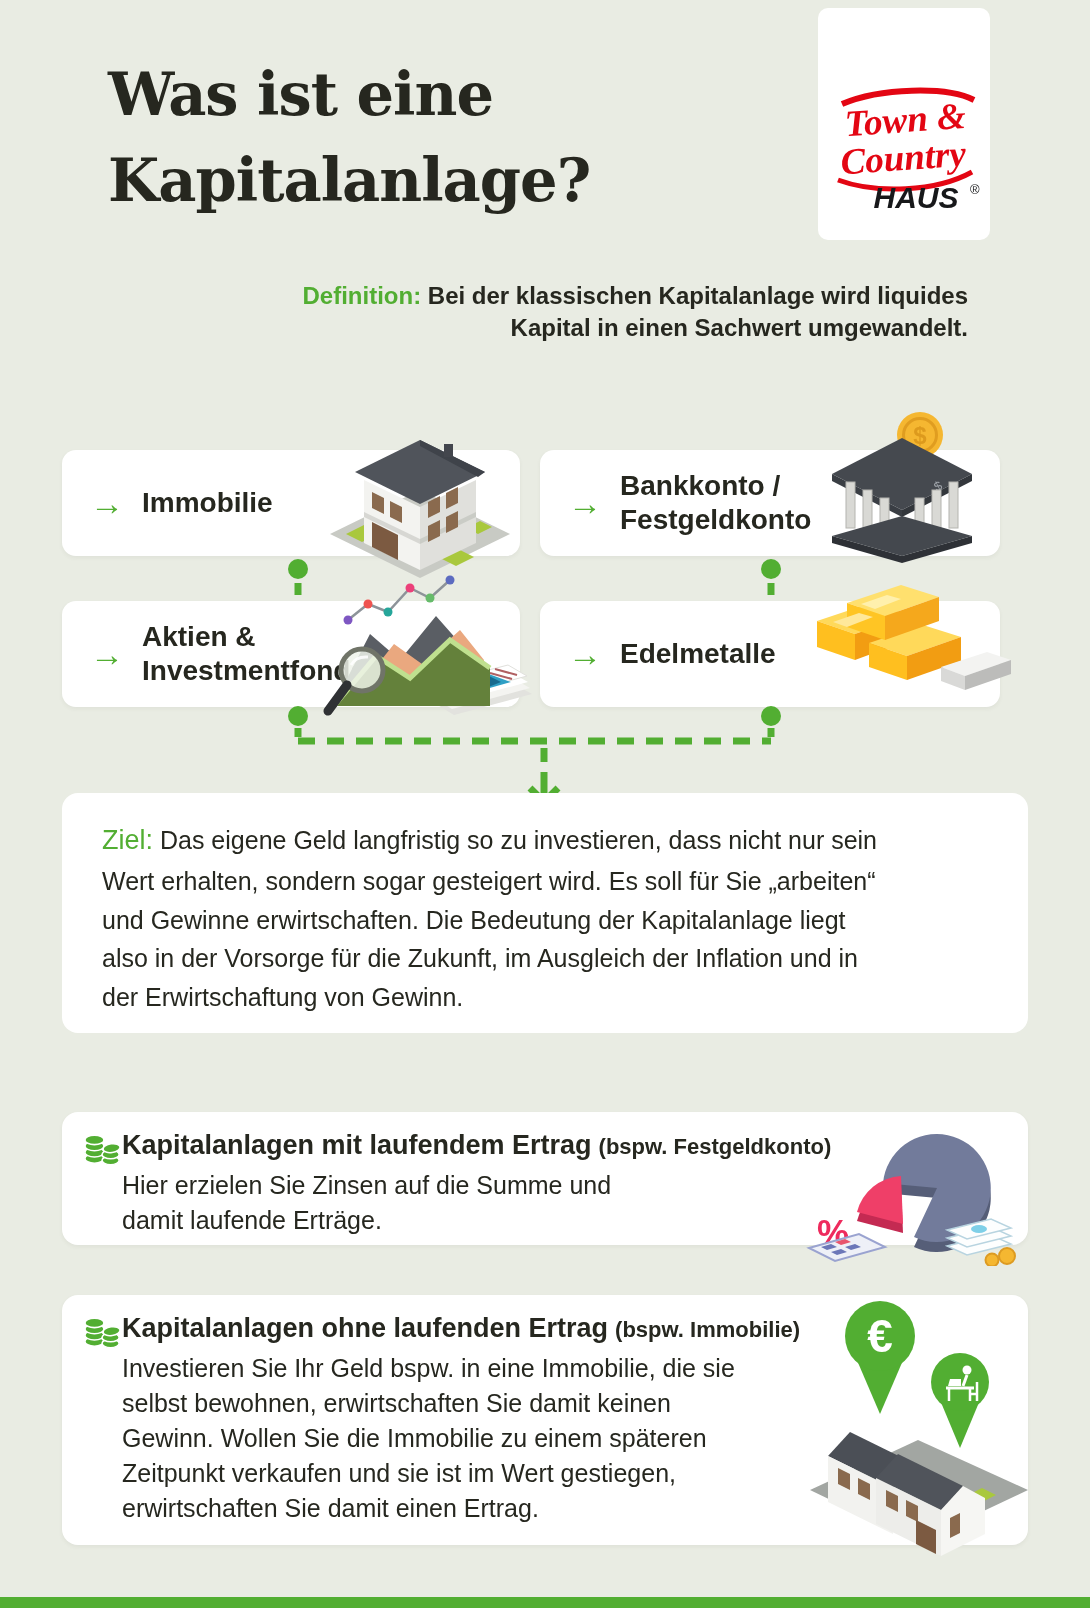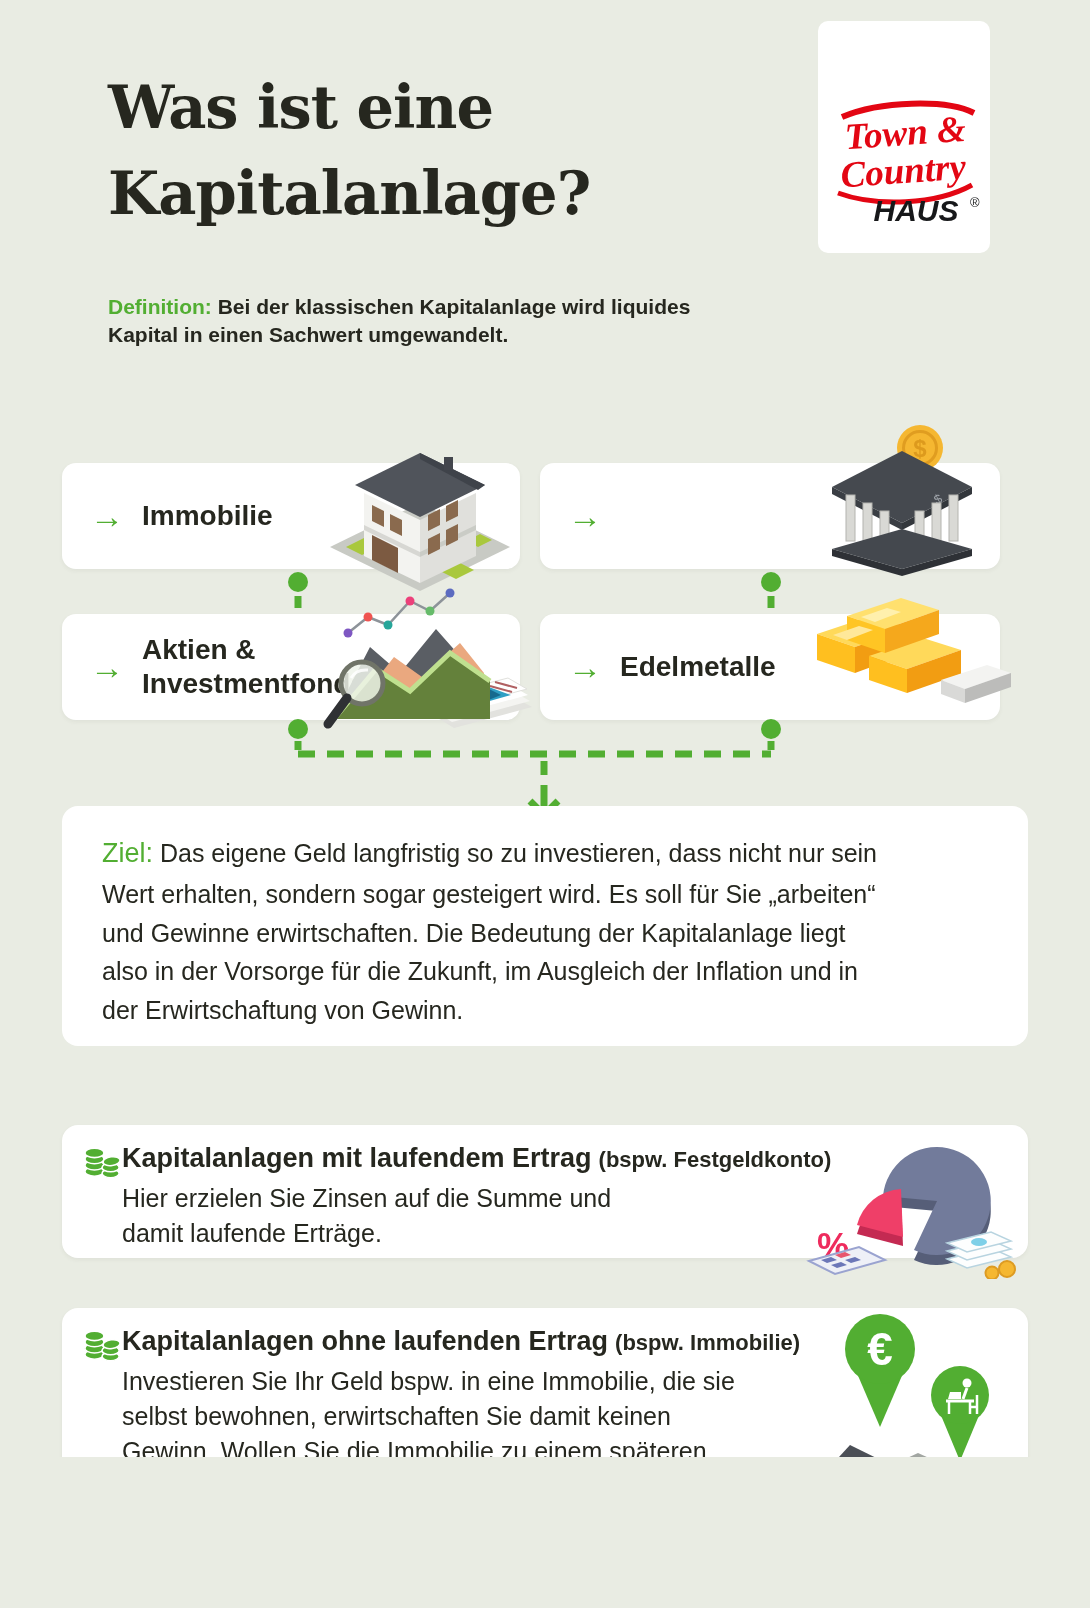--- a/index.html
+++ b/index.html
@@ -1,28 +1,28 @@
 <!DOCTYPE html>
 <html><head>
 <meta charset="utf-8">
 <style>
   html,body{margin:0;padding:0;background:#e9ece3;}
-  .page{position:relative;width:1090px;height:1444px;background:#e9ece3;overflow:hidden;
-        font-family:"Liberation Sans",sans-serif;color:#26271f;margin-top:13px;}
+  .page{position:relative;width:1090px;height:1608px;background:#e9ece3;overflow:hidden;
+        font-family:"Liberation Sans",sans-serif;color:#26271f;}
   .pre{white-space:pre-line;}
   .green{color:#52ae32;}
 
   .title{position:absolute;left:108px;top:52px;margin:0;width:620px;
          font-family:"DejaVu Serif",serif;font-weight:700;font-size:59px;line-height:1.45;
          color:#26271f;white-space:pre-line;letter-spacing:-1px;}
 
   .logo-box{position:absolute;left:818px;top:8px;width:172px;height:232px;background:#ffffff;border-radius:10px;}
 
   .definition{position:absolute;left:108px;top:280px;width:860px;margin:0;
-              font-size:21px;font-weight:700;line-height:1.35;}
+              font-size:24px;font-weight:700;line-height:1.35;text-align:right;}
 
   .h-green{position:absolute;margin:0;font-size:30px;font-weight:700;color:#52ae32;letter-spacing:-0.3px;}
   .h1{left:108px;top:394px;}
   .h2{left:108px;top:1082px;}
 
   .card{position:absolute;background:#ffffff;border-radius:14px;box-shadow:0 2px 4px rgba(60,70,50,0.06);}
   .card-a{left:62px;top:450px;width:458px;height:106px;}
   .card-b{left:540px;top:450px;width:460px;height:106px;}
   .card-c{left:62px;top:601px;width:458px;height:106px;}
   .card-d{left:540px;top:601px;width:460px;height:106px;}
@@ -84,20 +84,22 @@
 
   <div class="card card-a">
     <div class="card-row">
       <span class="arrow">→</span>
       <span class="card-label pre">Immobilie</span>
     </div>
   </div>
   <div class="card card-b">
     <div class="card-row">
       <span class="arrow">→</span>
+      <span class="card-label pre">Bankkonto /
+Festgeldkonto</span>
     </div>
   </div>
   <div class="card card-c">
     <div class="card-row">
       <span class="arrow">→</span>
       <span class="card-label pre">Aktien &amp;
 Investmentfonds</span>
     </div>
   </div>
   <div class="card card-d">

